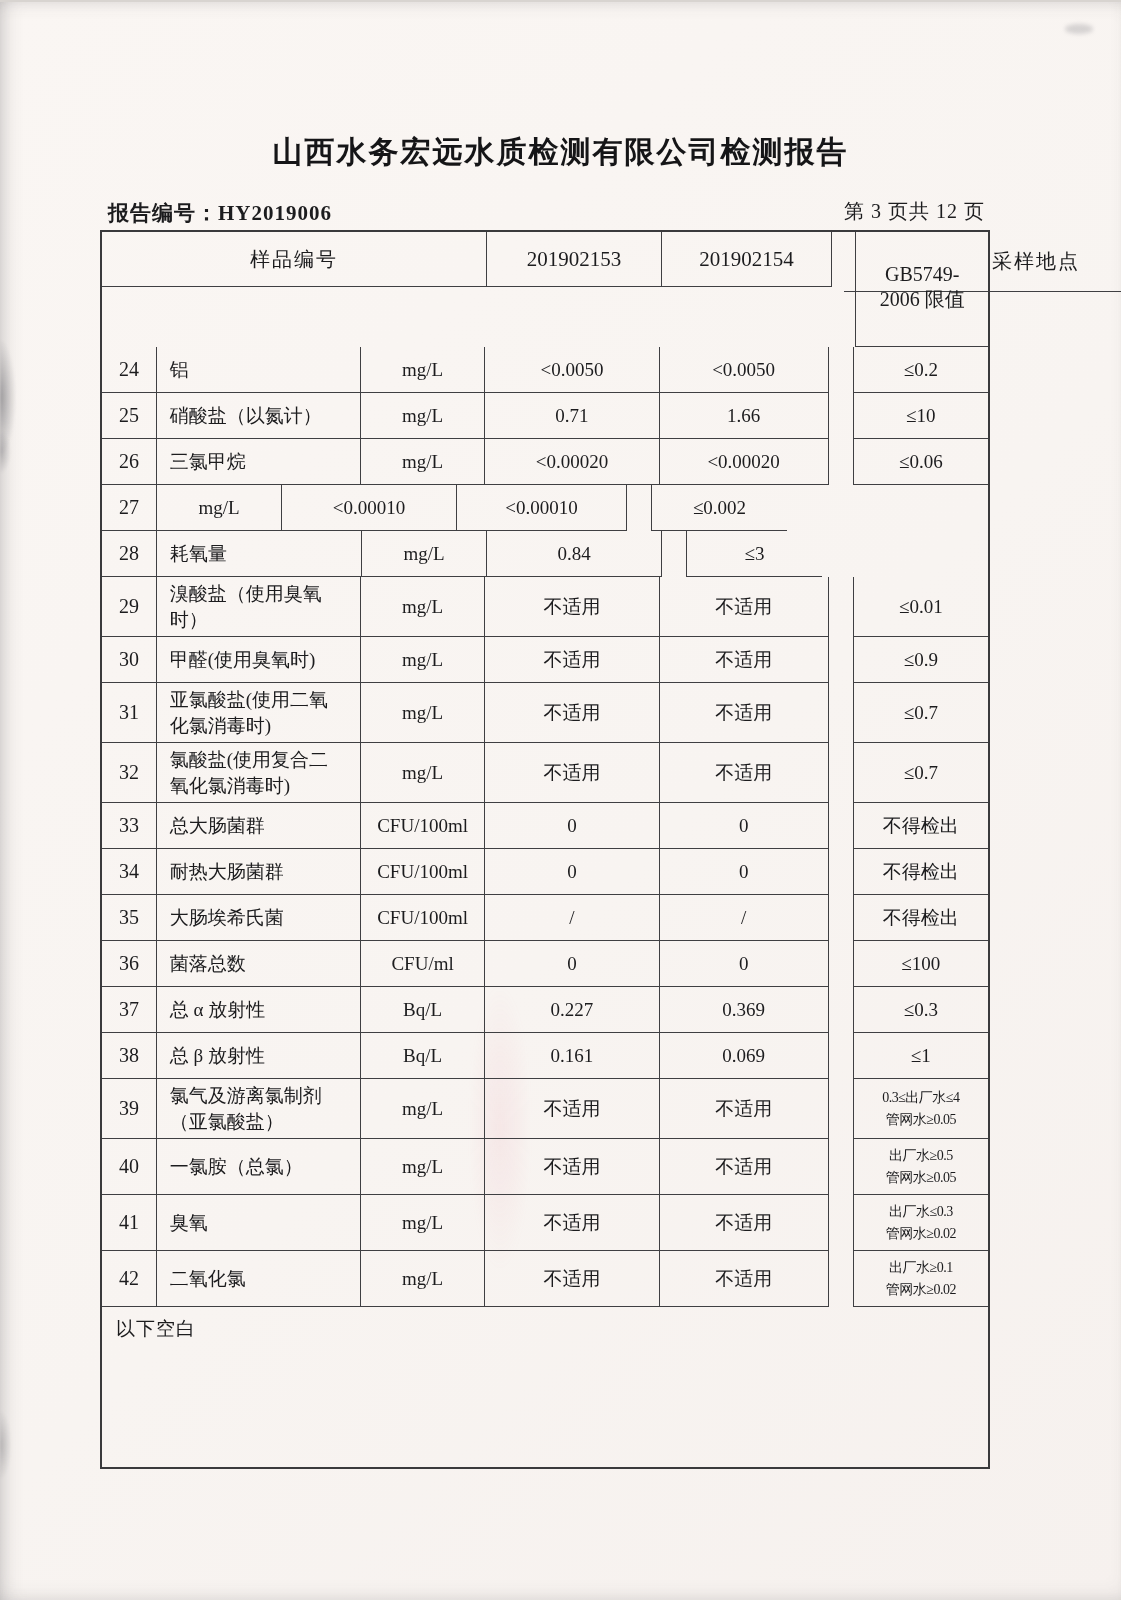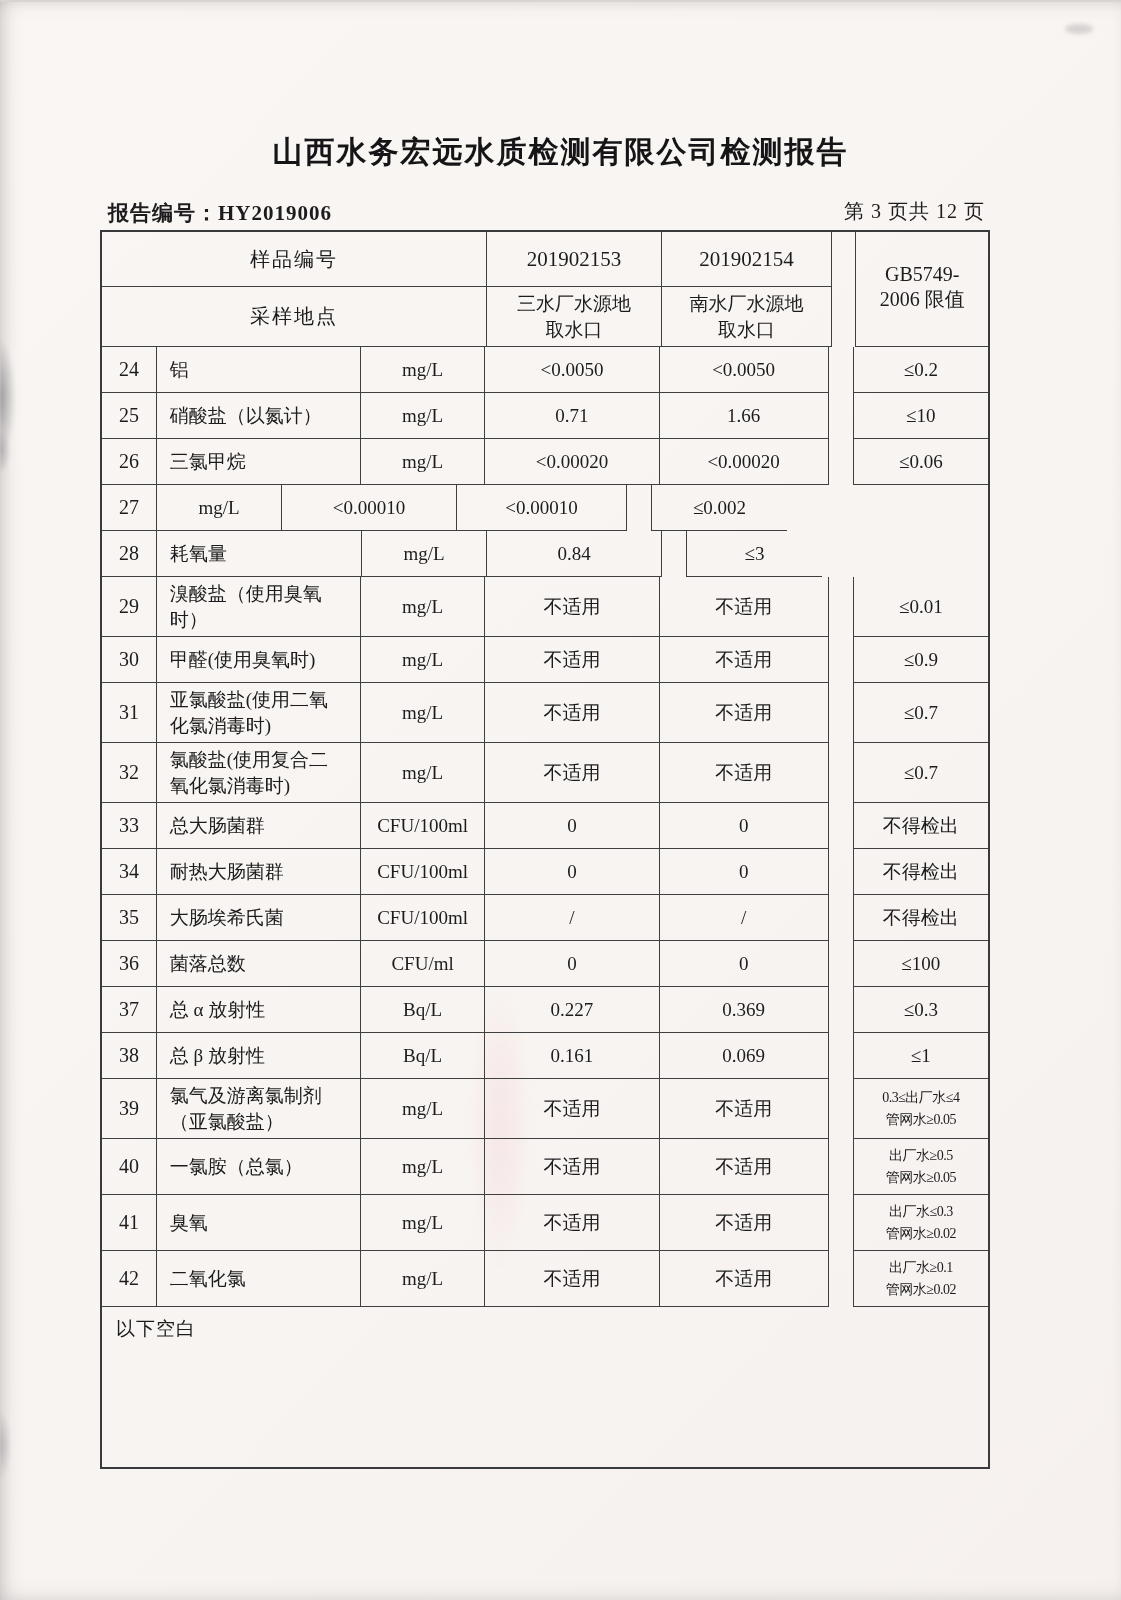--- a/index.html
+++ b/index.html
@@ -43,21 +43,21 @@
   .cell{
     display:flex;align-items:center;justify-content:center;
     border-right:1.5px solid #3f3f42;
     border-bottom:1.5px solid #3f3f42;
     font-size:19px;line-height:1.35;
     text-align:center;
     overflow:hidden;
   }
   
   .hdr{display:flex;height:115px;}
-  .hdr-left{width:730px;display:flex;flex-direction:column;}
+  .hdr-left{width:730px;display:flex;flex-direction:row;gap:12px;}
   .hrow1{display:flex;height:55px;}
   .hrow2{display:flex;height:60px;}
   .hcell-label{width:385px;font-size:20px;letter-spacing:2px;}
   .hcell-s{width:175px;font-size:21px;}
   .hcell-s2{width:170px;font-size:21px;}
   .hcell-loc{white-space:pre-line;font-size:19px;}
   .limit-hdr{
     width:135px;display:flex;flex-direction:column;
     justify-content:center;align-items:center;
     padding:7px 2px 9px 2px;

